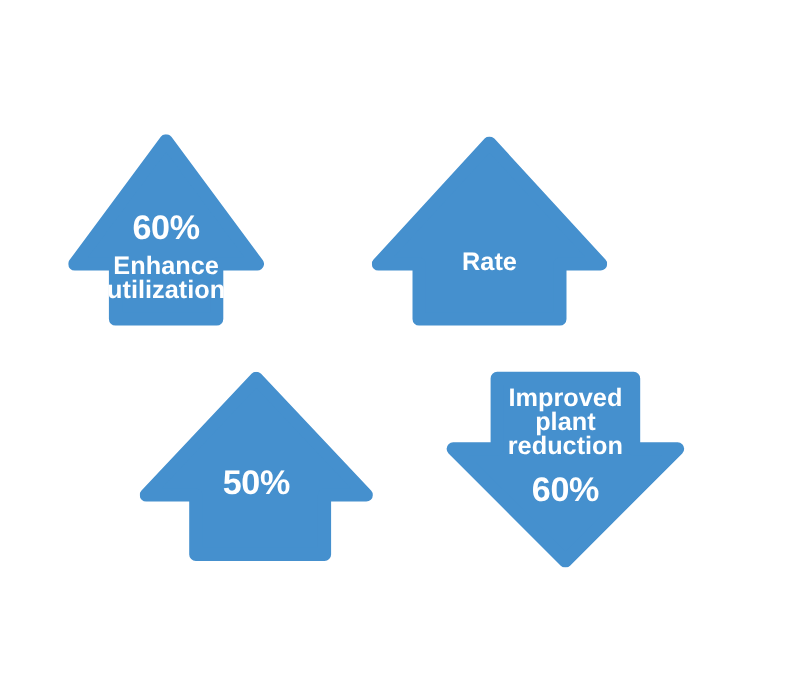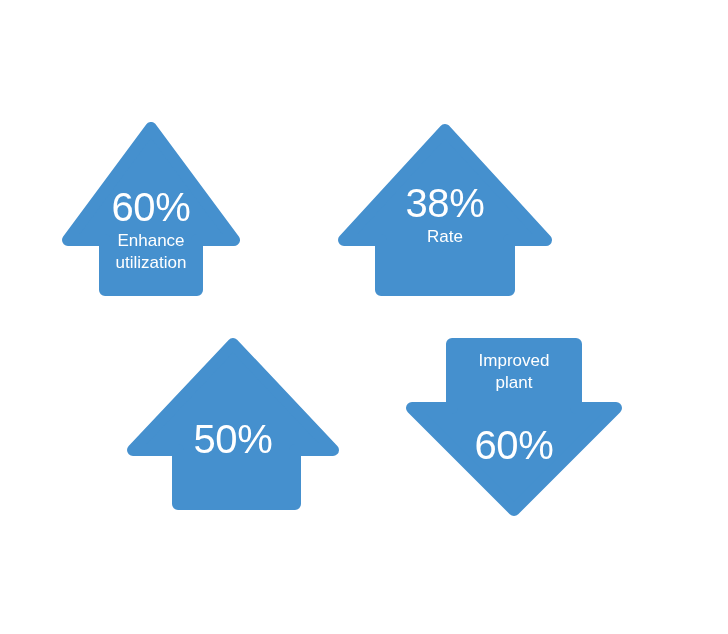--- a/index.html
+++ b/index.html
@@ -30,28 +30,28 @@
   .arrow-text {
     position: absolute;
     left: 0;
     width: 100%;
     text-align: center;
     color: #ffffff;
     box-sizing: border-box;
     pointer-events: none;
   }
   .pct {
-    font-size: 40px;
-    font-weight: normal;
+    font-size: 31px;
+    font-weight: bold;
     line-height: 34px;
     letter-spacing: -0.3px;
   }
   .caption {
-    font-size: 17px;
-    font-weight: normal;
+    font-size: 23px;
+    font-weight: bold;
     line-height: 22px;
   }
   .caption span {
     display: block;
   }
 </style>
 </head>
 <body>
 
 <div id="canvas">
@@ -64,37 +64,37 @@
     <div class="arrow-text caption" style="top:108px;">
       <span>Enhance</span>
       <span>utilization</span>
     </div>
   </div>
 
   <div class="arrow-item" style="left:338px; top:124px; width:214px; height:178px;">
     <svg class="arrow-shape" width="214" height="178" viewBox="0 0 214 178">
       <path d="M 107 6 L 208 116 L 171 116 L 171 166 L 43 166 L 43 116 L 6 116 Z" fill="#4590ce" stroke="#4590ce" stroke-width="12" stroke-linejoin="round" stroke-linecap="round"></path>
     </svg>
-    <div class="arrow-text pct" style="top:62px;">38%</div>
     <div class="arrow-text caption" style="top:102px;">
       <span>Rate</span>
     </div>
   </div>
 
   <div class="arrow-item" style="left:127px; top:338px; width:212px; height:178px;">
     <svg class="arrow-shape" width="212" height="178" viewBox="0 0 212 178">
       <path d="M 106 6 L 206 112 L 168 112 L 168 166 L 51 166 L 51 112 L 6 112 Z" fill="#4590ce" stroke="#4590ce" stroke-width="12" stroke-linejoin="round" stroke-linecap="round"></path>
     </svg>
     <div class="arrow-text pct" style="top:84px;">50%</div>
   </div>
 
   <div class="arrow-item" style="left:404px; top:336px; width:220px; height:180px;">
     <svg class="arrow-shape" width="220" height="180" viewBox="0 0 220 180">
       <path d="M 110 174 L 8 72 L 48 72 L 48 8 L 172 8 L 172 72 L 212 72 Z" fill="#4590ce" stroke="#4590ce" stroke-width="12" stroke-linejoin="round" stroke-linecap="round"></path>
     </svg>
     <div class="arrow-text caption" style="top:14px;">
       <span>Improved</span>
       <span>plant</span>
+      <span>reduction</span>
     </div>
     <div class="arrow-text pct" style="top:92px;">60%</div>
   </div>
 
 </div>
 
 </body></html>

